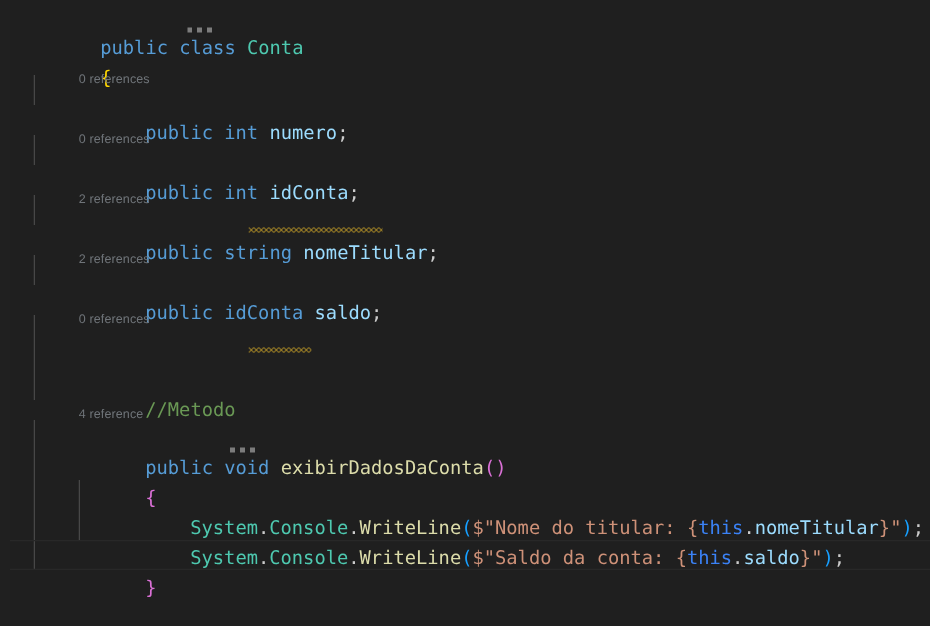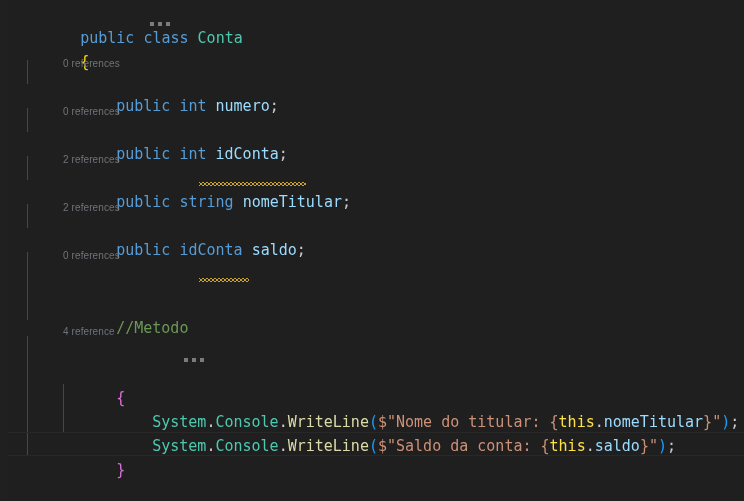--- a/index.html
+++ b/index.html
@@ -91,21 +91,21 @@
   .kw      { color: #569cd6; }  
   .type    { color: #4ec9b0; }  
   .ident   { color: #9cdcfe; }  
   .method  { color: #dcdcaa; }  
   .punct   { color: #cccccc; }  
   .comment { color: #6a9955; }  
   .str     { color: #ce9178; }  
   .br1     { color: #ffd700; }  
   .br2     { color: #da70d6; }  
   .br3     { color: #179fff; }  
-  .thiskw  { color: #fde047; }
+  .thiskw  { color: #3b82f6; }
 </style>
 </head>
 <body>
 
 <div id="editor">
 
   <div class="gutter-strip"></div>
 
   <div class="code-area">
 
@@ -148,20 +148,23 @@
     </div>
 
     <div class="codelens" style="left:63px; top:244px;">0 references</div>
     <div class="squiggle" style="left:199px; top:278px; width:50px;"></div>
 
     <div class="line" style="top:292px;">
       <span style="padding-left:62px;"></span><span class="comment">//Metodo</span>
     </div>
 
     <div class="codelens" style="left:63px; top:320px;">4 reference</div>
+    <div class="line" style="top:338px;">
+      <span style="padding-left:62px;"></span><span class="kw">public</span><span class="punct"> </span><span class="kw">void</span><span class="punct"> </span><span class="method">exibirDadosDaConta</span><span class="br2">(</span><span class="br2">)</span>
+    </div>
     <div class="dots" style="left:184px; top:358px;"></div>
 
     <div class="line" style="top:362px;">
       <span style="padding-left:62px;"></span><span class="br2">{</span>
     </div>
 
     <div class="line" style="top:386px;">
       <span style="padding-left:98px;"></span><span class="type">System</span><span class="punct">.</span><span class="type">Console</span><span class="punct">.</span><span class="method">WriteLine</span><span class="br3">(</span><span class="str">$</span><span class="str">"</span><span class="str">Nome do titular: </span><span class="str">{</span><span class="thiskw">this</span><span class="punct">.</span><span class="ident">nomeTitular</span><span class="str">}</span><span class="str">"</span><span class="br3">)</span><span class="punct">;</span>
     </div>
 

